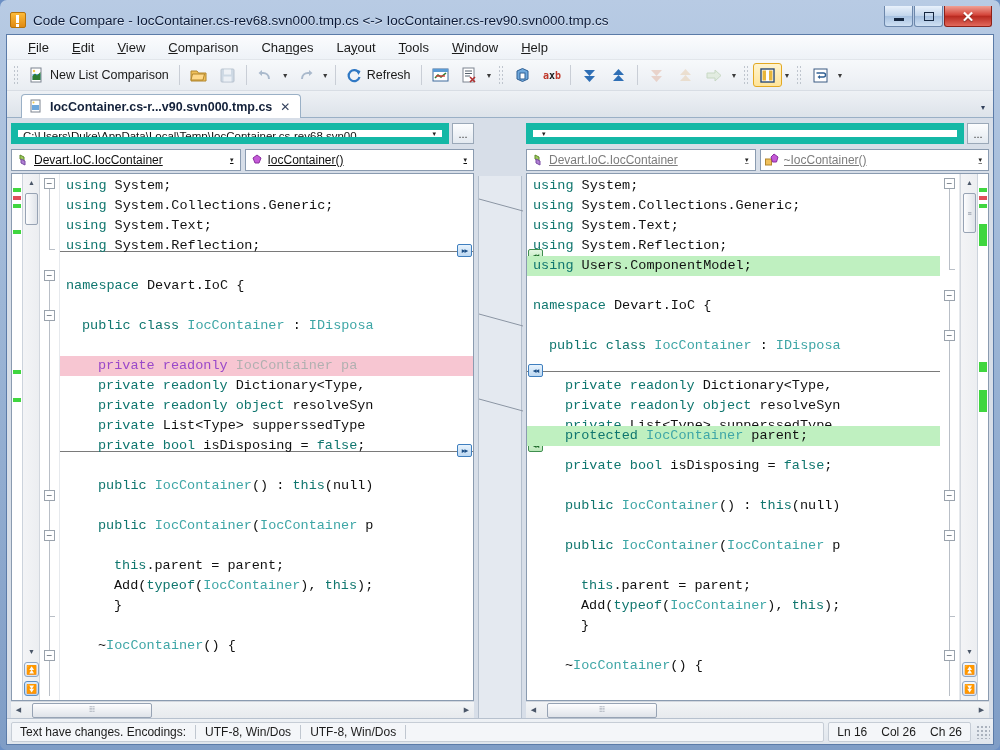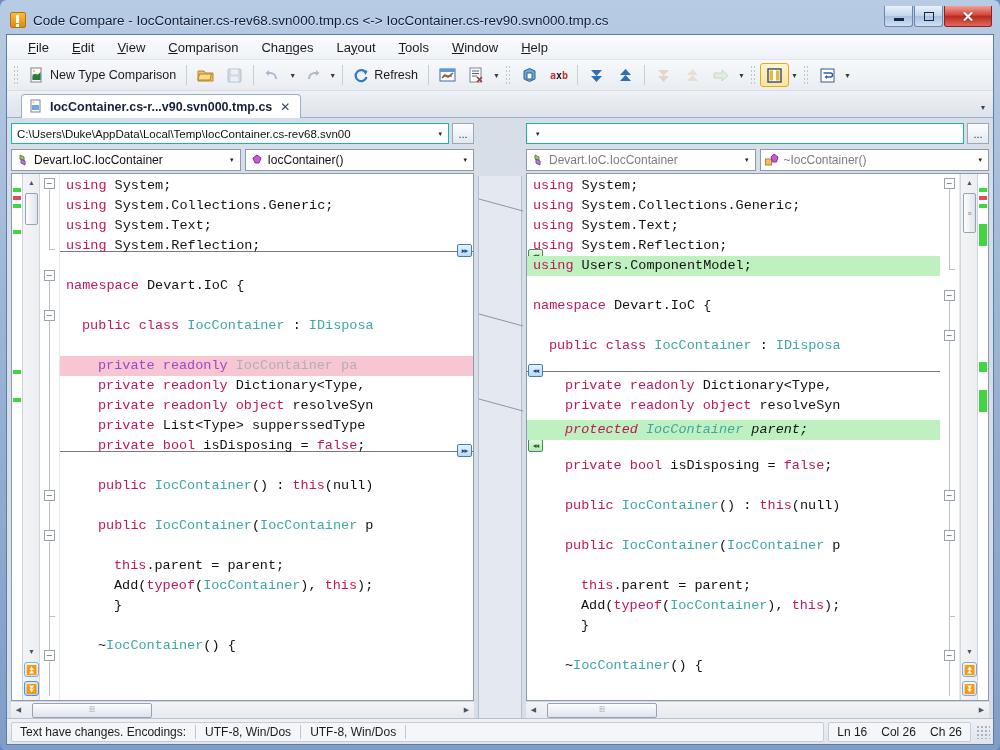--- a/index.html
+++ b/index.html
@@ -121,37 +121,37 @@
   .panes{
     flex:1 1 auto; display:flex; background:#d7dee8; padding:4px 4px 0 4px; gap:4px;
     overflow:hidden;
   }
   .pane{ flex:1 1 0; display:flex; flex-direction:column; min-width:0;}
   .pathbar{
     height:23px; display:flex; align-items:center; gap:3px; flex:0 0 auto;
     margin-bottom:4px;
   }
   .path-input{
-    flex:1 1 auto; height:21px; background:#fff; border:1px solid #14b8a6;
-    display:flex; align-items:center; padding:0 2px 0 5px; font-size:11.5px;
+    flex:1 1 auto; height:21px; background:#fff; border:7px solid #14b8a6;
+    display:flex; padding:0 2px 0 5px; font-size:11.5px;
     color:#111; overflow:hidden; white-space:nowrap; min-width:0;
   }
   .path-input .ptxt{ flex:1 1 auto; overflow:hidden; text-overflow:clip; white-space:nowrap;}
   .path-input .dd{ font-size:7px; color:#222; padding:0 4px; flex:0 0 auto;}
   .dots-btn{
     width:22px;height:21px;border:1px solid #9aa8b8;
     background:linear-gradient(180deg,#fcfdfe,#e3e9f0);
     font-size:11px; color:#333; display:flex;align-items:center;justify-content:center;
     flex:0 0 auto;
   }
   .combobar{ display:flex; gap:4px; flex:0 0 auto; margin-bottom:2px;}
   .combo{
     flex:1 1 0; height:22px; background:#fff; border:1px solid #8a9bb0;
     display:flex; align-items:center; padding:0 3px 0 4px; gap:4px;
-    font-size:12px; color:#111; min-width:0; overflow:hidden;
+    font-size:12px; color:#111; min-width:0; overflow:hidden;text-decoration:underline;
   }
   .combo.dim{ color:#7d7d7d; }
   .combo .ctxt{flex:1 1 auto; white-space:nowrap; overflow:hidden;}
   .combo .dd{ font-size:7px; color:#222; padding:0 3px; flex:0 0 auto;}
 
   .editor-wrap{
     flex:1 1 auto; display:flex; border:1px solid #8a9bb0; background:#fff;
     overflow:hidden; min-height:0;
   }
   .editor-wrap.rtl{ flex-direction:row-reverse; }
@@ -214,21 +214,21 @@
     flex:1 1 auto; position:relative; background:#fff; overflow:hidden; min-width:0;
   }
   .row{
     position:absolute; left:0; right:0; height:20px;
     font-family:"Liberation Mono","DejaVu Sans Mono",monospace;
     font-size:13.5px; white-space:pre; line-height:20px; color:#111;
   }
   .row .txt{ padding-left:6px; display:block;}
   .hl-del{ background:#f7c6d2; }
   .hl-add{ background:#bff0c0; }
-  .kw{ color:#be185d; }
+  .kw{ color:#0f766e; }
   .kw2{ color:#9a49c9; }
   .ty{ color:#3ea6a6; }
   .plain{ color:#111; }
   .dim{ color:#b0b0b0; }
   .hr{
     position:absolute; left:0; right:0; height:0; border-top:1px solid #7a7a7a;
   }
   .jump{
     position:absolute; width:15px;height:13px;
     border:1px solid #3f7fbf; border-radius:2px;
@@ -320,21 +320,21 @@
       <div class="grip"></div>
       <div class="tb-btn">
         <span class="ic">
           <svg width="17" height="17" viewBox="0 0 17 17">
               <rect x="2" y="1" width="10" height="14" fill="#fff" stroke="#7d8490"></rect>
               <rect x="3.5" y="7" width="8" height="6" fill="#5fa3d8"></rect>
               <path d="M3.5 9 L6 6.5 L8 8.5 L11.5 5 L11.5 13 L3.5 13 Z" fill="#2e7d32"></path>
               <circle cx="5" cy="4" r="1.2" fill="#f2c94c"></circle>
             </svg>
         </span>
-        <span>New Type Comparison</span>
+        <span>New List Comparison</span>
       </div>
       <div class="tb-sep"></div>
       <div class="tb-btn">
         <span class="ic">
           <svg width="17" height="17" viewBox="0 0 17 17">
               <path d="M1 4h6l1.5 2H16v8H1z" fill="#f0c05a" stroke="#b2862c"></path>
               <path d="M2.5 7h12l-1.5 6H1z" fill="#ffd98a" stroke="#b2862c"></path>
             </svg>
         </span>
       </div>
@@ -674,21 +674,21 @@
               <div class="row" style="top: 62px;"><span class="txt" style="padding-left: 6px;"><span class="kw">using</span><span class="plain"> System.Reflection;</span></span></div>
               <div class="row hl-add" style="top: 82px;"><span class="txt" style="padding-left: 6px;"><span class="kw">using</span><span class="plain"> Users.ComponentModel;</span></span></div>
               <div class="row" style="top: 102px;"><span class="txt" style="padding-left: 6px;"><span class="plain"></span></span></div>
               <div class="row" style="top: 122px;"><span class="txt" style="padding-left: 6px;"><span class="kw">namespace</span><span class="plain"> Devart.IoC {</span></span></div>
               <div class="row" style="top: 142px;"><span class="txt" style="padding-left: 6px;"><span class="plain"></span></span></div>
               <div class="row" style="top: 162px;"><span class="txt" style="padding-left: 22px;"><span class="kw">public class</span><span class="ty"> IocContainer</span><span class="plain"> : </span><span class="ty">IDisposa</span></span></div>
               <div class="row" style="top: 182px;"><span class="txt" style="padding-left: 22px;"><span class="plain"></span></span></div>
               <div class="row" style="top: 202px;"><span class="txt" style="padding-left: 38px;"><span class="kw">private readonly</span><span class="plain"> Dictionary&lt;Type,</span></span></div>
               <div class="row" style="top: 222px;"><span class="txt" style="padding-left: 38px;"><span class="kw">private readonly</span><span class="plain"> </span><span class="kw">object</span><span class="plain"> resolveSyn</span></span></div>
               <div class="row" style="top: 242px;"><span class="txt" style="padding-left: 38px;"><span class="kw">private</span><span class="plain"> List&lt;Type&gt; supperssedType</span></span></div>
-              <div class="row hl-add" style="top: 246px; font-style: italic;"><span class="txt" style="padding-left: 38px;"><span class="kw">protected</span><span class="ty"> IocContainer</span><span class="plain"> parent;</span></span></div>
+              <div class="row hl-add" style="top: 252px;"><span class="txt" style="padding-left: 38px;"><span class="kw">protected</span><span class="ty"> IocContainer</span><span class="plain"> parent;</span></span></div>
               <div class="row" style="top: 282px;"><span class="txt" style="padding-left: 38px;"><span class="kw">private bool</span><span class="plain"> isDisposing = </span><span class="kw">false</span><span class="plain">;</span></span></div>
               <div class="row" style="top: 302px;"><span class="txt" style="padding-left: 38px;"><span class="plain"></span></span></div>
               <div class="row" style="top: 322px;"><span class="txt" style="padding-left: 38px;"><span class="kw">public</span><span class="ty"> IocContainer</span><span class="plain">() : </span><span class="kw">this</span><span class="plain">(null)</span></span></div>
               <div class="row" style="top: 342px;"><span class="txt" style="padding-left: 38px;"><span class="plain"></span></span></div>
               <div class="row" style="top: 362px;"><span class="txt" style="padding-left: 38px;"><span class="kw">public</span><span class="ty"> IocContainer</span><span class="plain">(</span><span class="ty">IocContainer</span><span class="plain"> p</span></span></div>
               <div class="row" style="top: 382px;"><span class="txt" style="padding-left: 38px;"><span class="plain"></span></span></div>
               <div class="row" style="top: 402px;"><span class="txt" style="padding-left: 54px;"><span class="kw">this</span><span class="plain">.parent = parent;</span></span></div>
               <div class="row" style="top: 422px;"><span class="txt" style="padding-left: 54px;"><span class="plain">Add(</span><span class="kw">typeof</span><span class="plain">(</span><span class="ty">IocContainer</span><span class="plain">), </span><span class="kw">this</span><span class="plain">);</span></span></div>
               <div class="row" style="top: 442px;"><span class="txt" style="padding-left: 54px;"><span class="plain">}</span></span></div>
               <div class="row" style="top: 462px;"><span class="txt" style="padding-left: 38px;"><span class="plain"></span></span></div>

